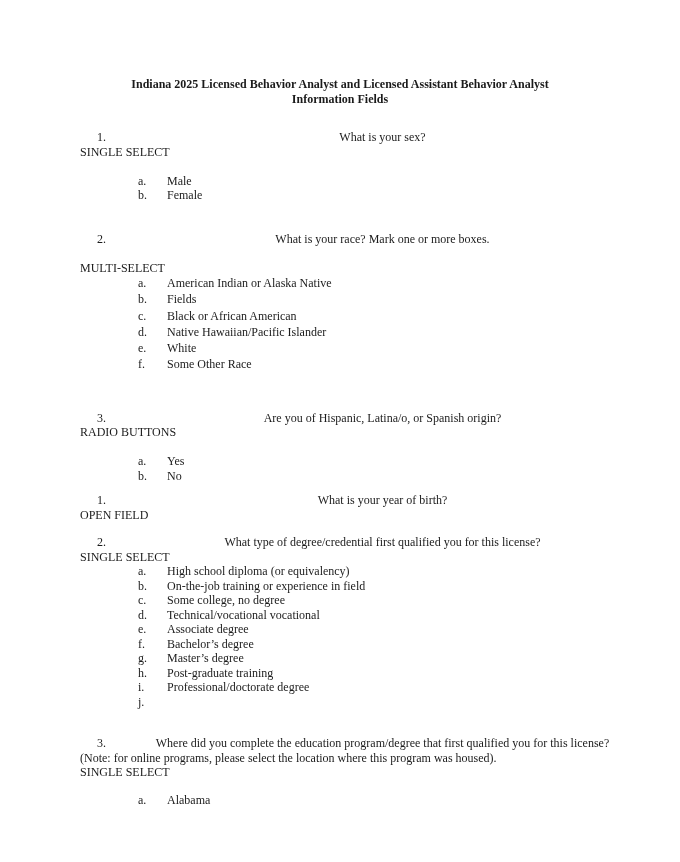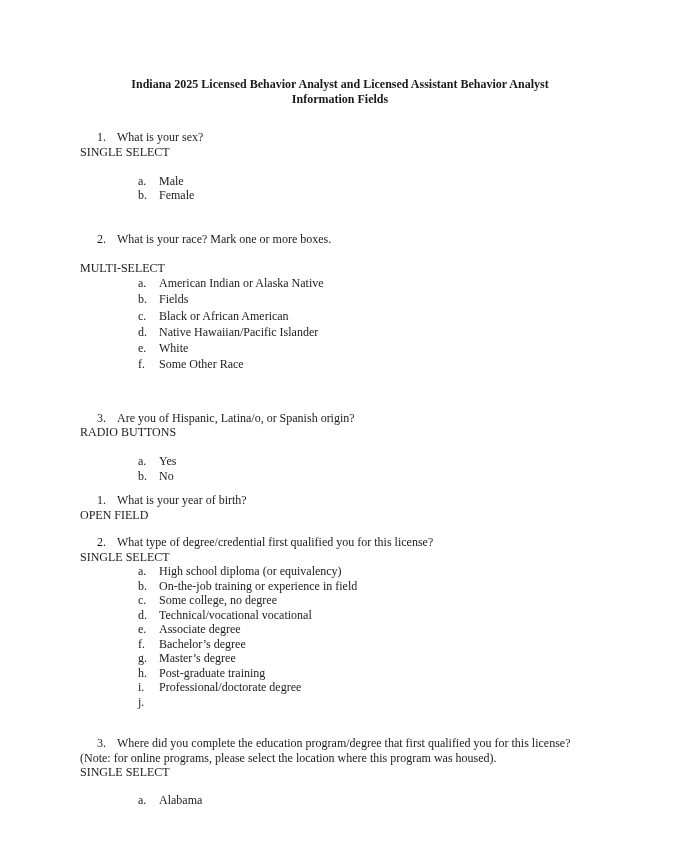--- a/index.html
+++ b/index.html
@@ -27,31 +27,32 @@
   }
   .q-row { display: flex; }
   .q-num {
     flex: none;
     width: 20px;
     margin-left: 97px;
   }
   .q-text {
     flex: 1;
     padding-right: 32px;
+    text-align: center;
   }
   .type-row, .note-row { margin-left: 80px; }
   .blank { height: 14.5px; }
   .blank-sm { height: 13px; }
   .opt { display: flex; }
   .opt-letter {
     flex: none;
     width: 21px;
     margin-left: 138px;
   }
-  .opt-label { flex: 1; }
+  .opt-label { flex: 1; margin-left: 8px; }
   .opts-loose .opt { line-height: 16.3px; }
   .q1 { margin-top: 23px; }
   .q2 { margin-top: 29px; }
   .q3 { margin-top: 38px; }
   .q4 { margin-top: 10px; }
   .q5 { margin-top: 13px; }
   .q6 { margin-top: 27px; }
 </style>
 </head>
 <body>

